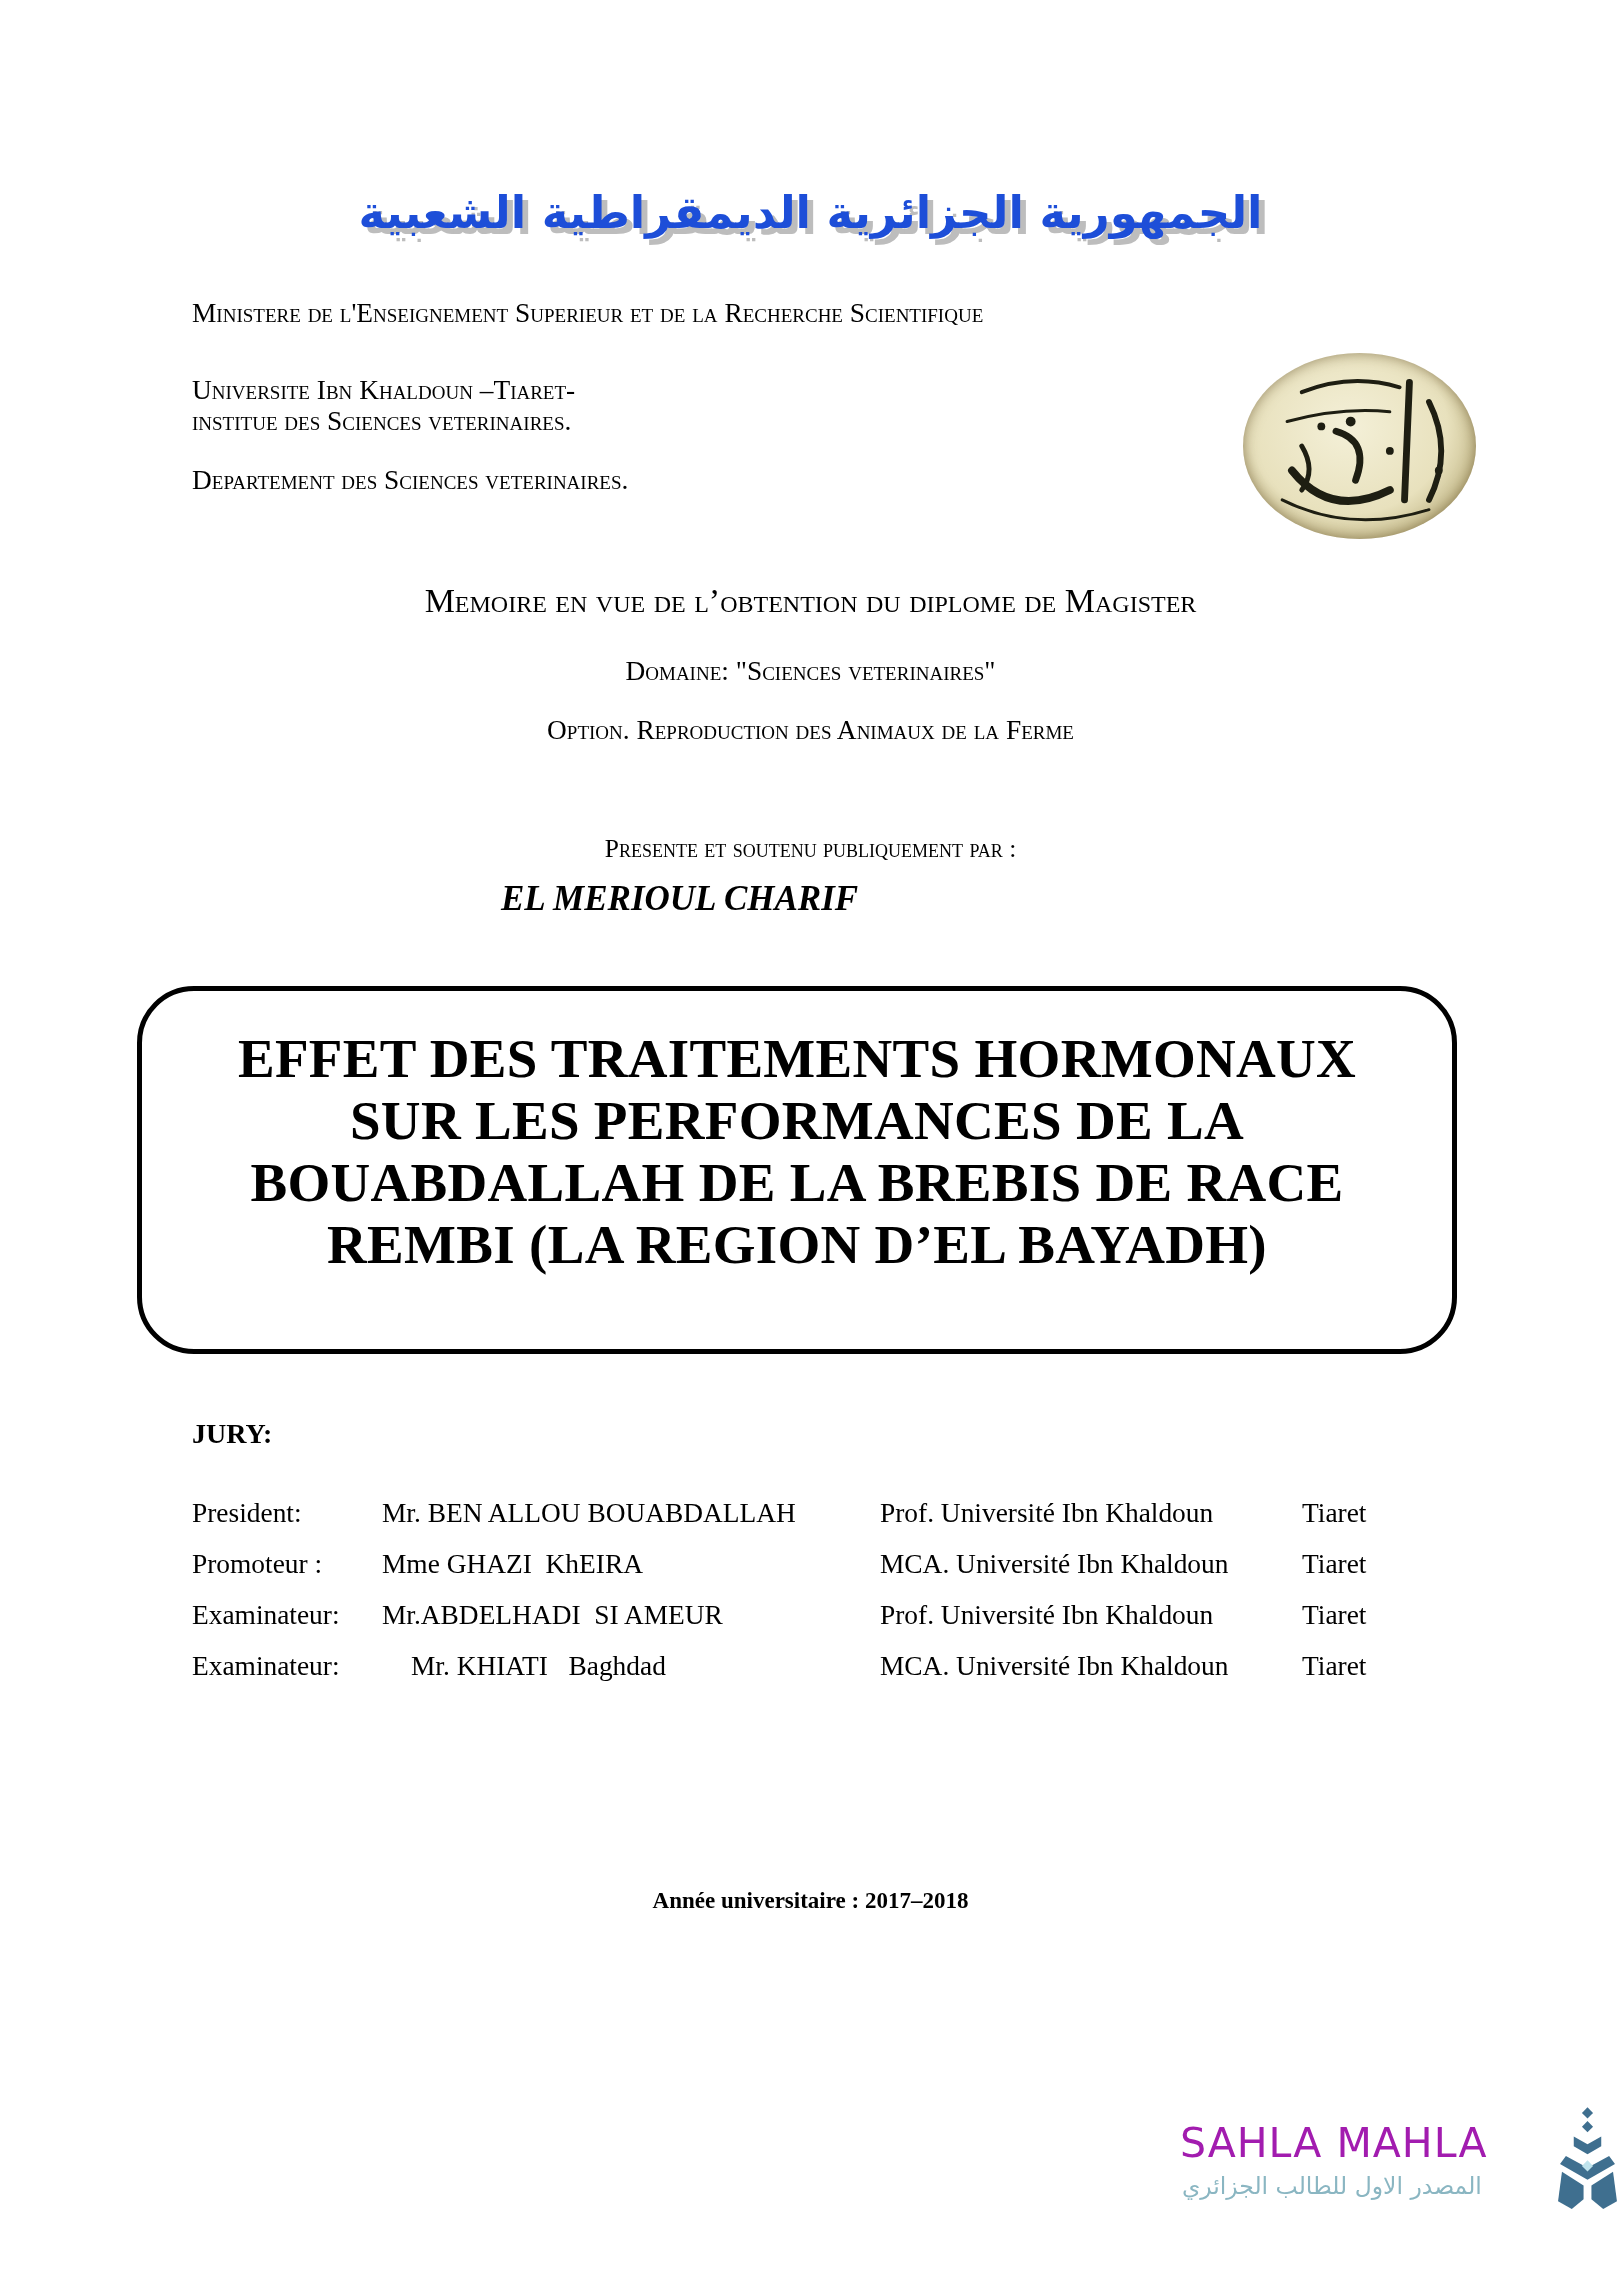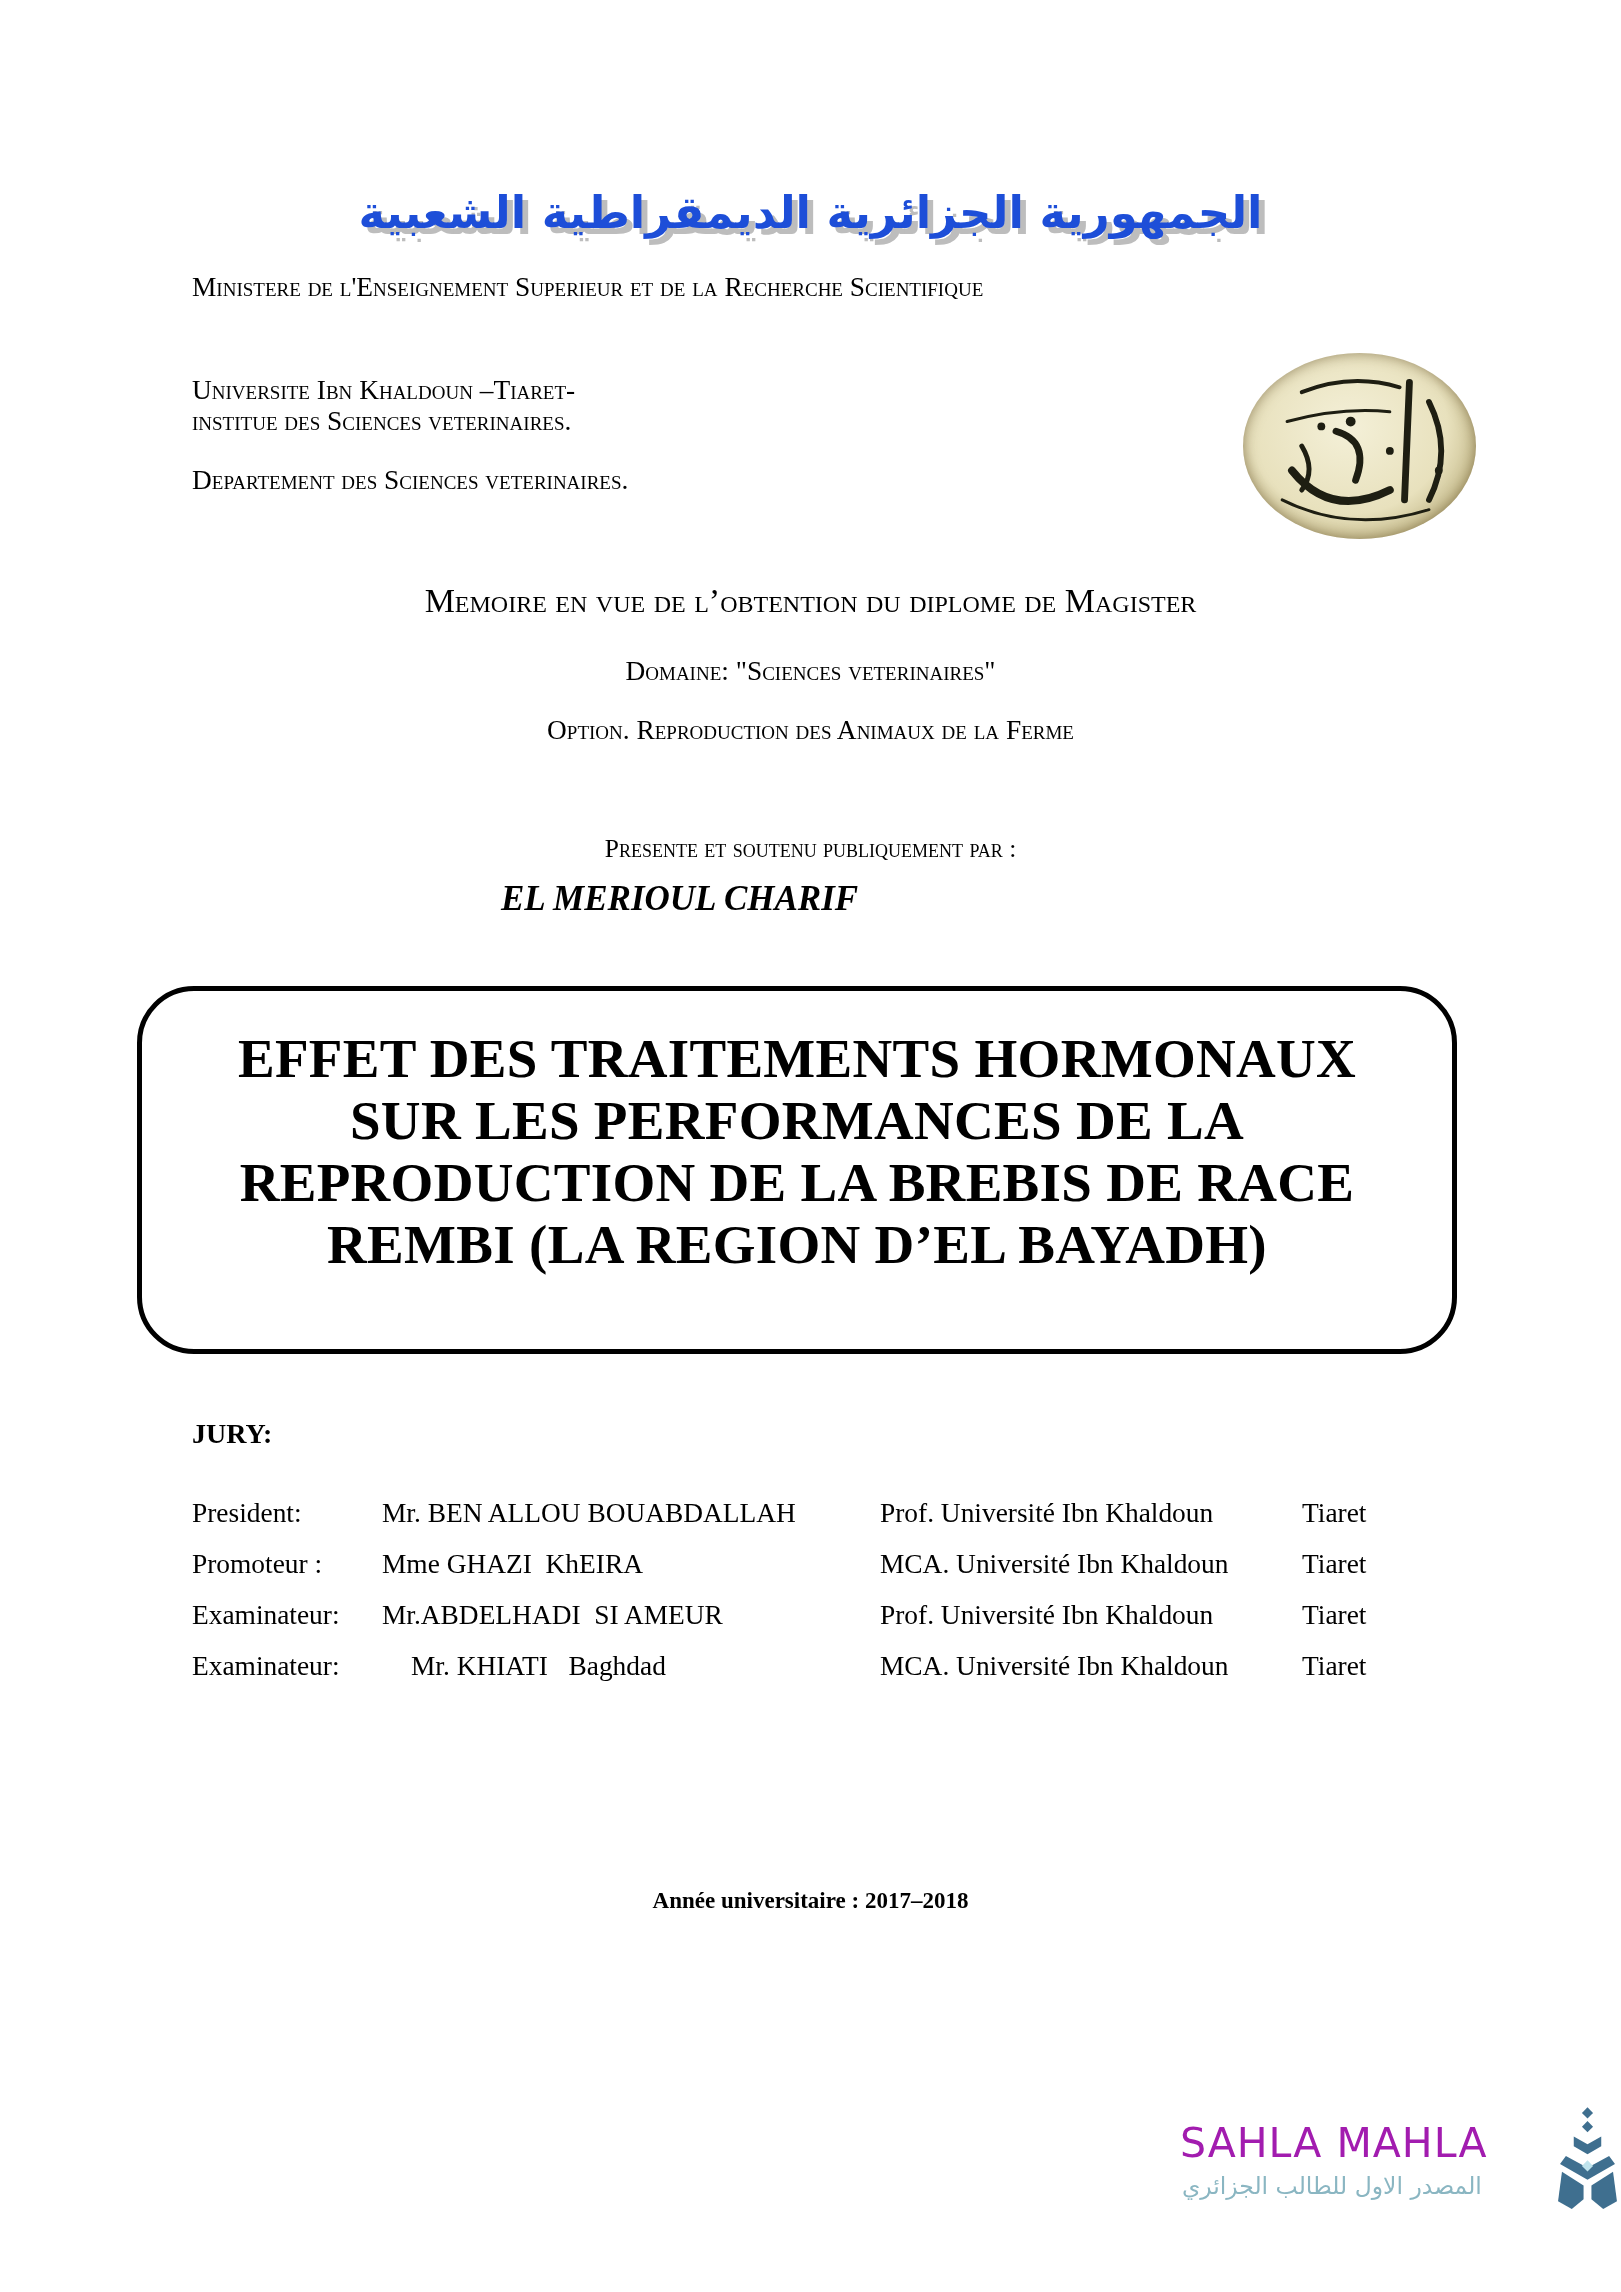--- a/index.html
+++ b/index.html
@@ -136,21 +136,21 @@
     }
     .brand-mark {
       position: absolute; left: 380px; top: 0px; width: 63px; height: 108px;
     }
   </style>
 </head>
 <body>
 
 <div class="abs arabic-header">الجمهورية الجزائرية الديمقراطية الشعبية</div>
 
-<div class="abs inst-line" style="top:272px;">Ministere de l'Enseignement Superieur et de la Recherche Scientifique</div>
+<div class="abs inst-line" style="top:298px;">Ministere de l'Enseignement Superieur et de la Recherche Scientifique</div>
 <div class="abs inst-line" style="top:347px;margin-top:28px;">Universite Ibn Khaldoun –Tiaret-</div>
 <div class="abs inst-line" style="top:406px;">institue des Sciences veterinaires.</div>
 <div class="abs inst-line" style="top:465px;">Departement des Sciences veterinaires.</div>
 
 <div class="abs seal">
   <svg viewBox="0 0 238 190" xmlns="http://www.w3.org/2000/svg">
     <g fill="none" stroke="#1e1e12" stroke-linecap="round">
       <path d="M60 40 Q110 20 160 35" stroke-width="4"></path>
       <path d="M45 70 Q100 55 150 60" stroke-width="3"></path>
       <path d="M170 30 L165 150" stroke-width="7"></path>
@@ -173,21 +173,21 @@
 <div class="abs center-sc" style="top:656px; font-size:27.4px;">Domaine: "Sciences veterinaires"</div>
 <div class="abs center-sc" style="top:715px; font-size:27.4px;">Option. Reproduction des Animaux de la Ferme</div>
 
 <div class="abs center-sc" style="top:834px; font-size:25.5px;">Presente et soutenu publiquement par :</div>
 <div class="abs author">EL MERIOUL CHARIF</div>
 
 <div class="abs title-box">
   <div class="title-text">
     <span>EFFET DES TRAITEMENTS HORMONAUX</span>
     <span>SUR LES PERFORMANCES DE LA</span>
-    <span>REPRODUCTION DE LA BREBIS DE RACE</span>
+    <span>BOUABDALLAH DE LA BREBIS DE RACE</span>
     <span>REMBI (LA REGION D’EL BAYADH)</span>
   </div>
 </div>
 
 <div class="abs jury-label">JURY:</div>
 
 <div class="abs jury-table">
   <div class="jury-row">
     <span class="c-role">President:</span>
     <span class="c-name" style="white-space:pre;">Mr. BEN ALLOU BOUABDALLAH</span>

